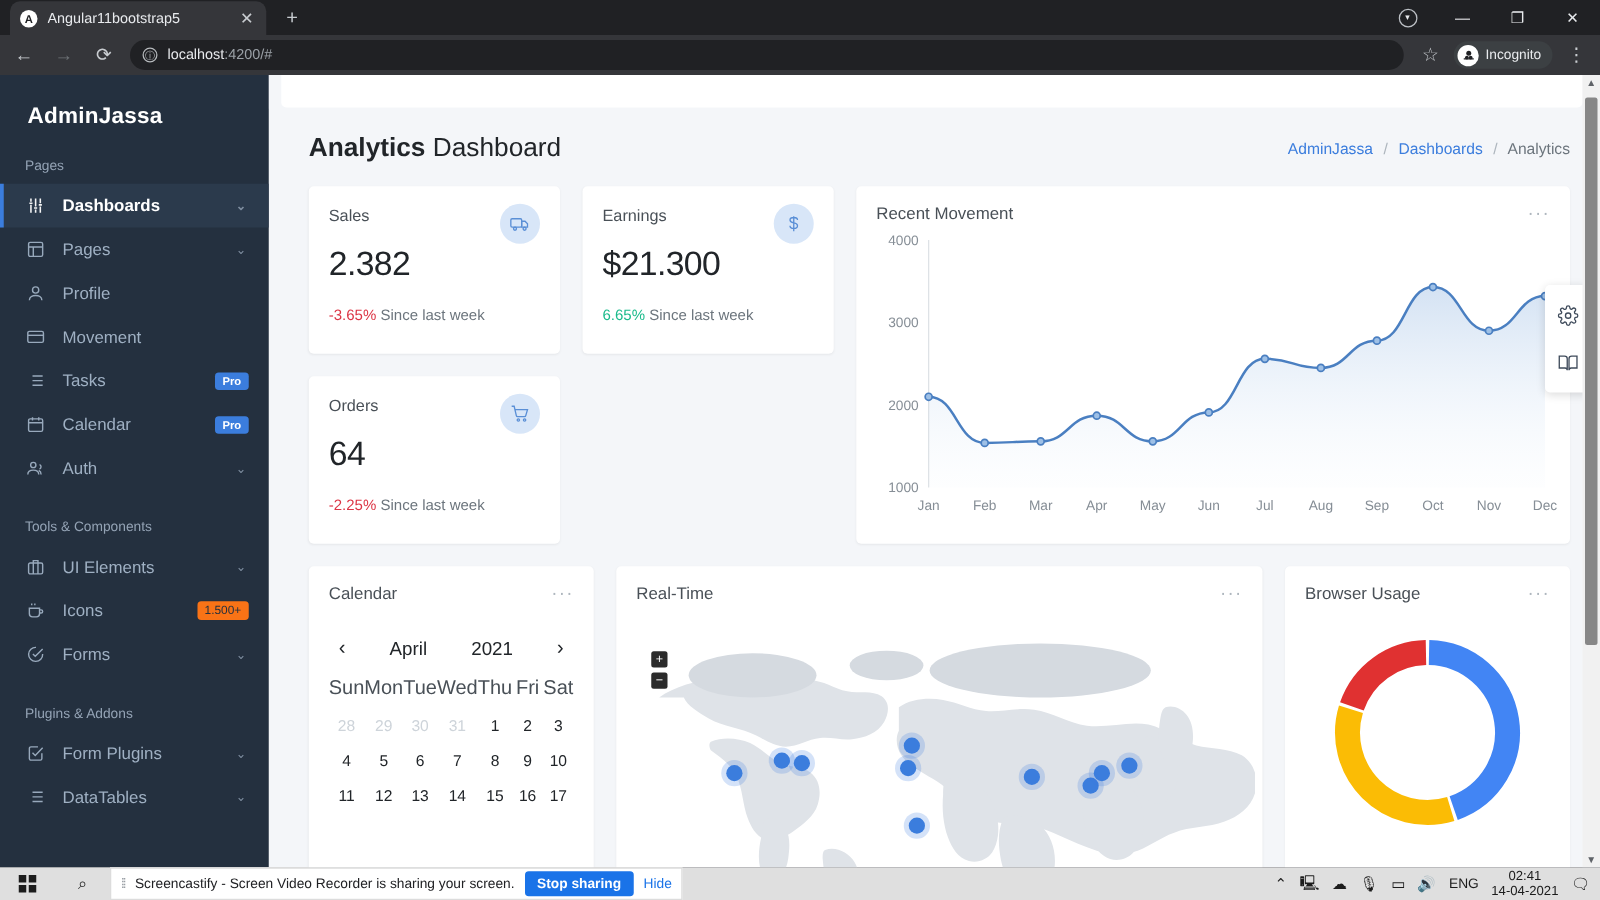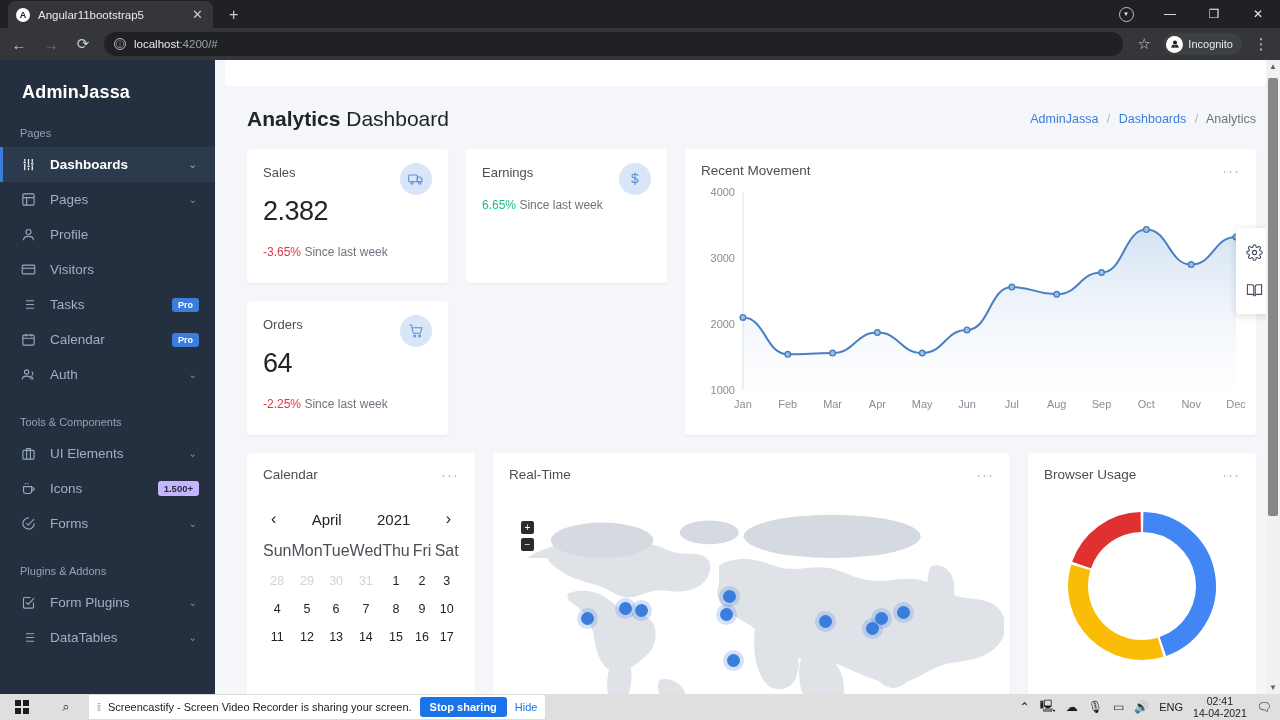--- a/index.html
+++ b/index.html
@@ -48,21 +48,21 @@
   .brand { color:#fff; font-size:18px; font-weight:bold; padding: 22px 0 0 22px; letter-spacing:.2px;}
   .sec-label { color:#94a3b5; font-size:11px; padding: 24px 0 8px 20px; }
   .nav-item { height:35px; display:flex; align-items:center; padding-left:20px; gap:13px; color:#9fb0c3; font-size:13.5px; position:relative; }
   .nav-item.active { background:#2b3a4c; color:#ffffff; font-weight:bold; }
   .nav-item.active:before { content:""; position:absolute; left:0; top:0; bottom:0; width:3px; background:#3b7ddd; }
   .nav-ic { width:17px; height:17px; flex:0 0 auto; display:flex; align-items:center; justify-content:center; opacity:.95;}
   .nav-ic svg { width:15px; height:15px; }
   .nav-text { flex:1; }
   .chev { font-size:10px; color:#7f8ea0; margin-right:18px; }
   .badge-pro { background:#3b7ddd; color:#fff; font-size:9px; font-weight:bold; padding:2px 6px; border-radius:3px; margin-right:16px;}
-  .badge-count { background:#c4b5fd; color:#24303f; font-size:9.5px; font-weight:bold; padding:2px 6px; border-radius:3px; margin-right:16px;}
+  .badge-count { background:#f97316; color:#24303f; font-size:9.5px; font-weight:normal; padding:2px 6px; border-radius:3px; margin-right:16px;}
 
   
   .main { flex:1; position:relative; overflow:hidden; }
   .top-strip { height:27px; background:#f4f6f9; position:relative; }
   .top-card { position:absolute; left:10px; right:14px; top:-20px; height:46px; background:#fff; border-radius:4px; }
 
   .content { padding: 6px 24px 0 32px; height: calc(100% - 27px); overflow:hidden; }
   .page-head { display:flex; align-items:center; justify-content:space-between; padding: 14px 0 18px 0;}
   .page-title { font-size:21px; color:#212529; }
   .page-title b { font-weight:bold; }
@@ -220,21 +220,21 @@
         <span class="nav-text">Profile</span>
       </div>
 
       <div class="nav-item">
         <span class="nav-ic">
             <svg viewBox="0 0 24 24" fill="none" stroke="#9fb0c3" stroke-width="1.8">
               <rect x="2" y="5" width="20" height="14" rx="2"></rect>
               <path d="M2 10h20"></path>
             </svg>
           </span>
-        <span class="nav-text">Visitors</span>
+        <span class="nav-text">Movement</span>
       </div>
 
       <div class="nav-item">
         <span class="nav-ic">
             <svg viewBox="0 0 24 24" fill="none" stroke="#9fb0c3" stroke-width="1.8">
               <path d="M8 6h13M8 12h13M8 18h13M3 6h.01M3 12h.01M3 18h.01"></path>
             </svg>
           </span>
         <span class="nav-text">Tasks</span>
         <span class="badge-pro">Pro</span>
@@ -366,20 +366,21 @@
               </div>
             </div>
 
             <div class="card stat">
               <div class="stat-label">Earnings</div>
               <div class="stat-ico">
                 <svg viewBox="0 0 24 24">
                     <path d="M12 3v18M16.5 7.5c0-1.9-2-3-4.5-3s-4.5 1.1-4.5 3 2 2.9 4.5 3.4 4.5 1.5 4.5 3.4-2 3.2-4.5 3.2-4.5-1.3-4.5-3.2"></path>
                   </svg>
               </div>
+              <div class="stat-value">$21.300</div>
               <div class="stat-delta">
                 <span class="up">6.65%</span>
                 <span>Since last week</span>
               </div>
             </div>
 
 
             <div class="card stat">
               <div class="stat-label">Orders</div>
               <div class="stat-ico">

